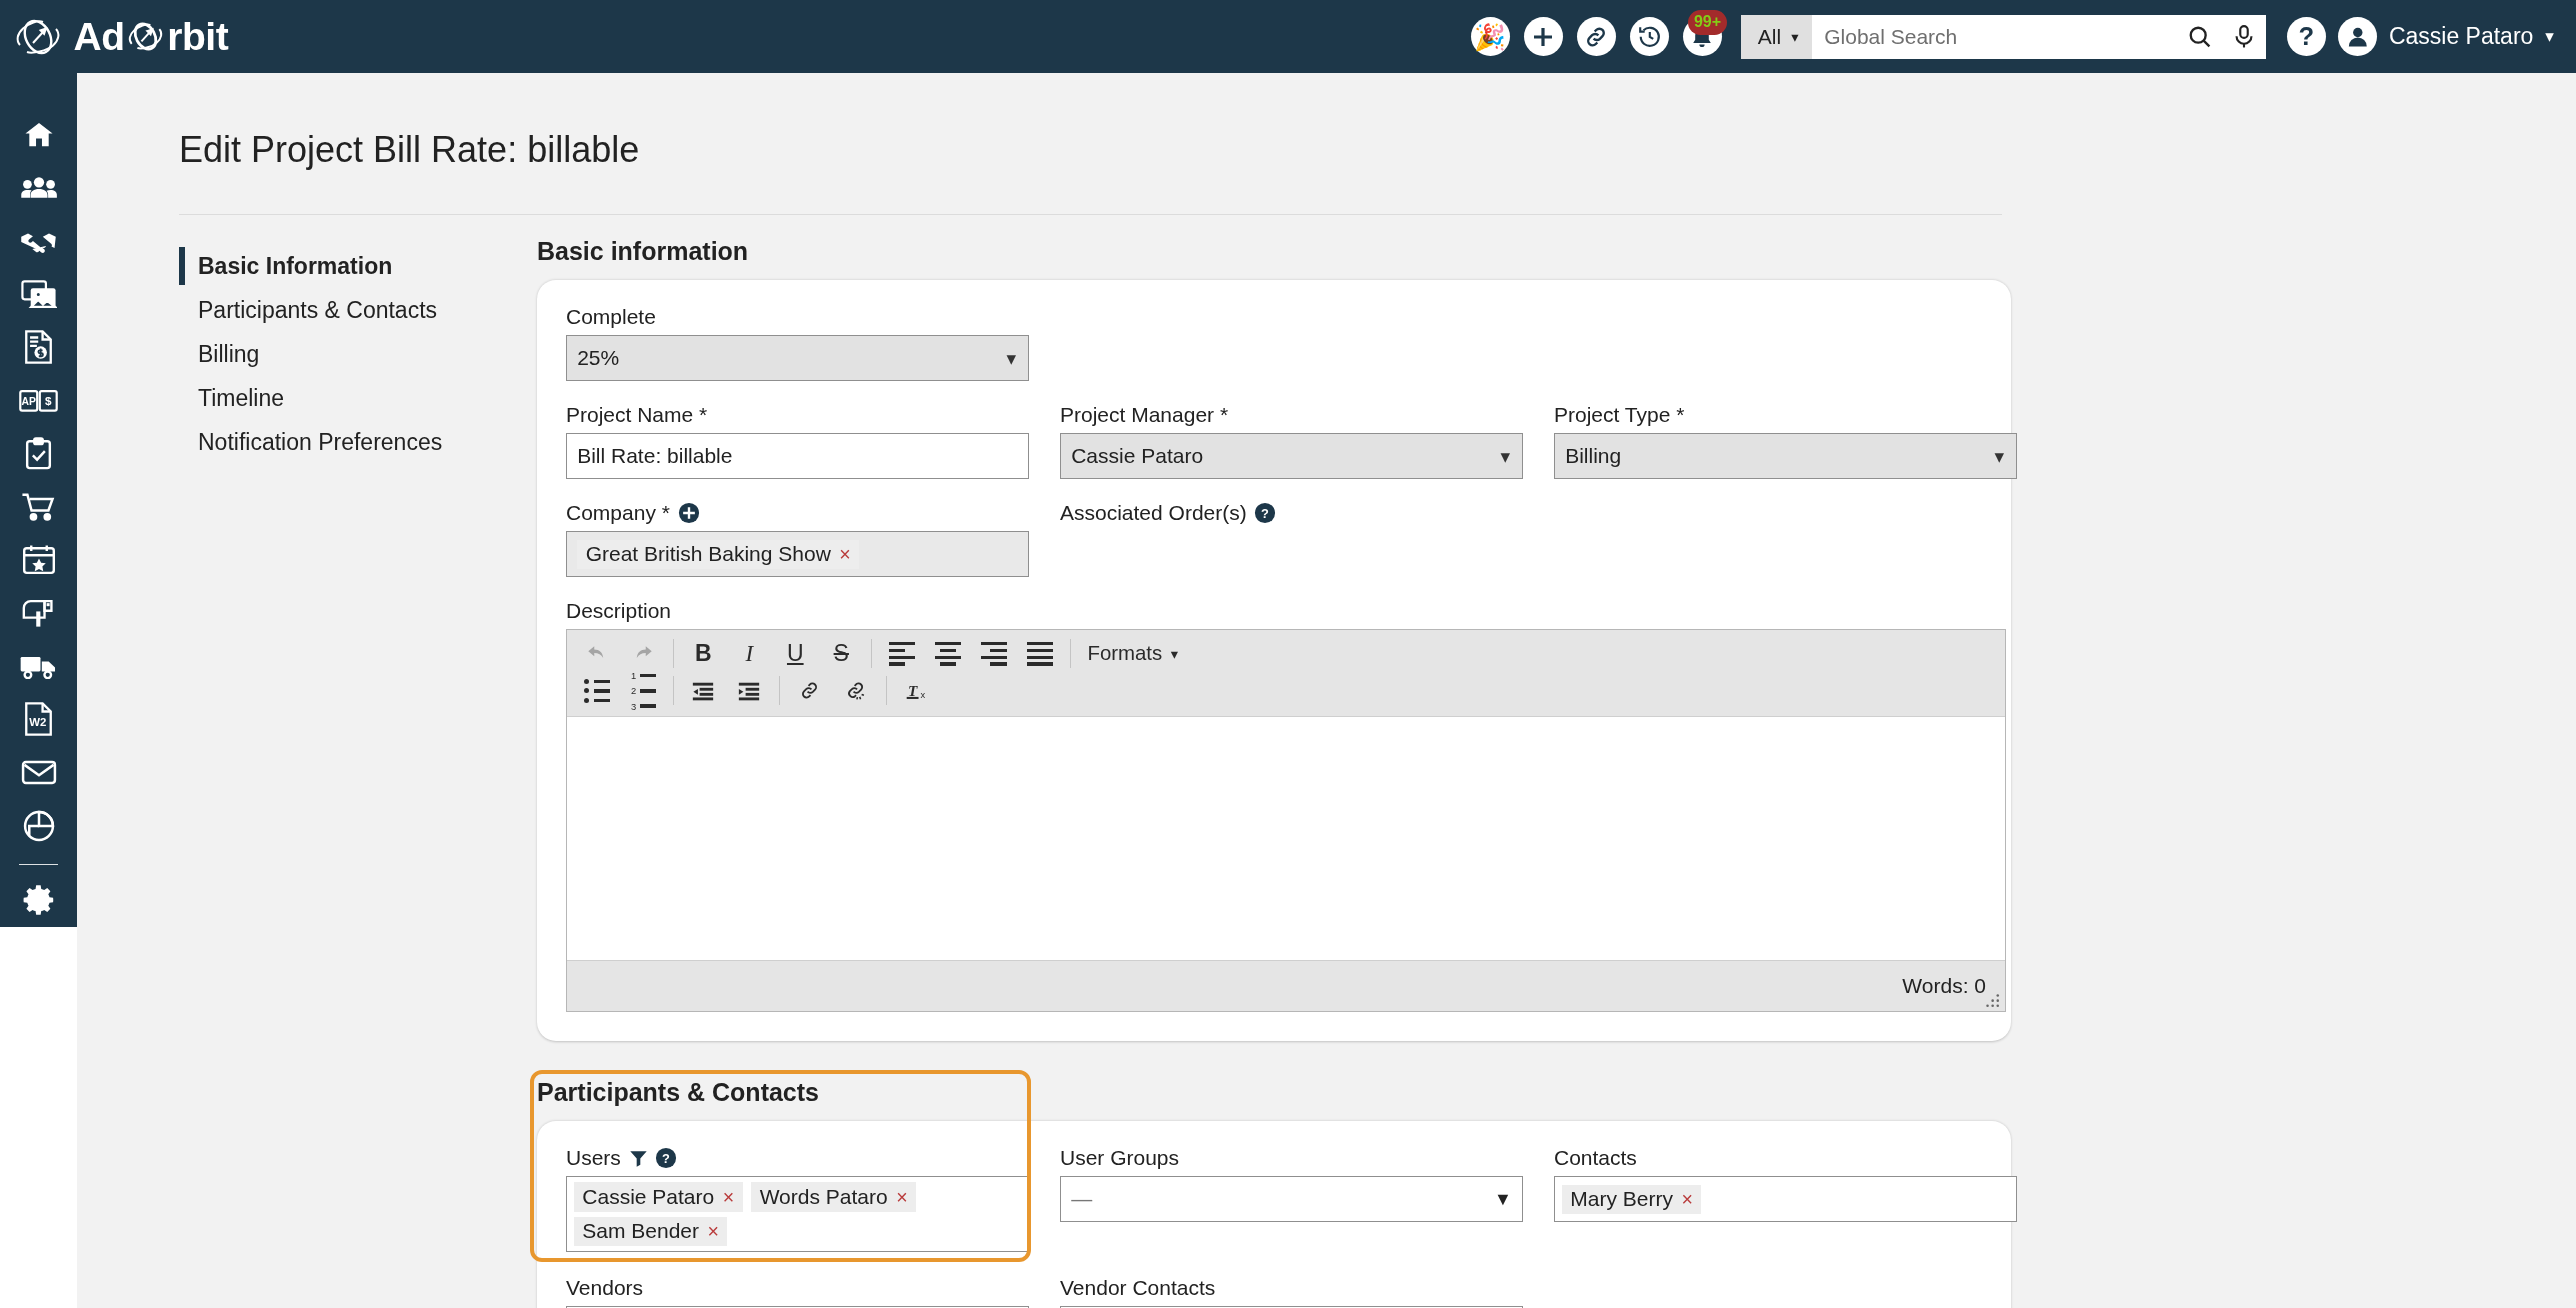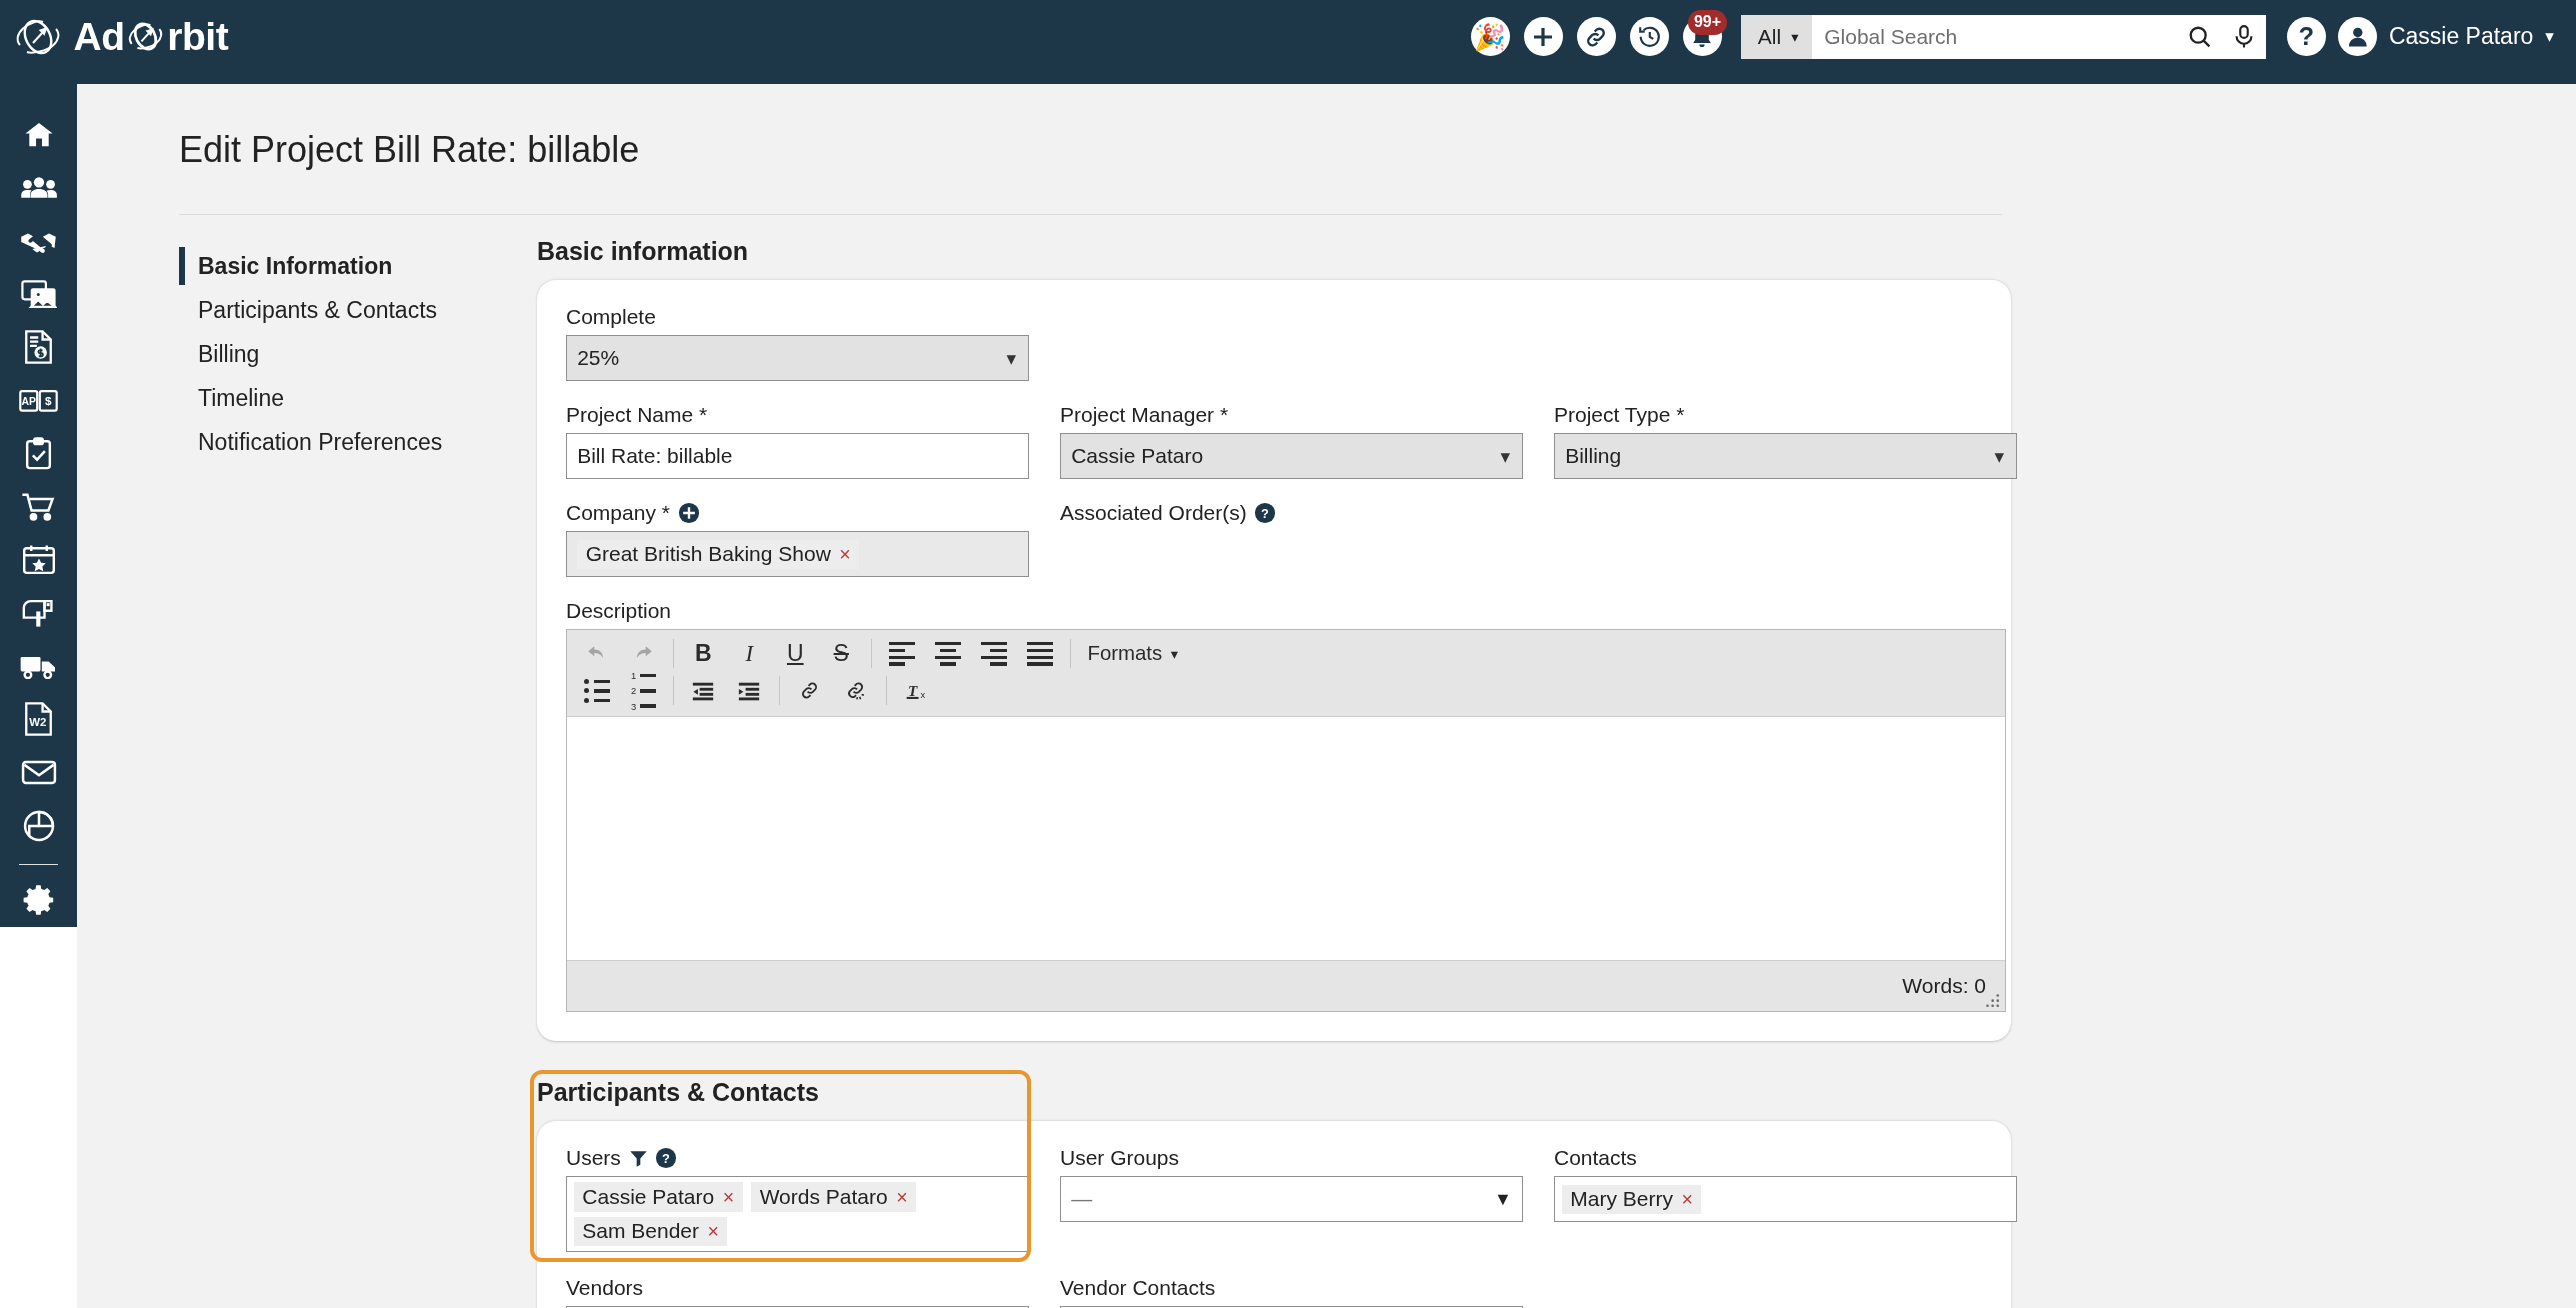--- a/index.html
+++ b/index.html
@@ -29,21 +29,21 @@
     color:#ffffff;
   }
   .rail-item svg { display:block; }
   .rail-sep {
     width:39px; height:0; border-top:1.7px solid #ffffff; opacity:.85;
     margin:12px 0 8.5px 0;
   }
 
   
   #topbar {
-    position:absolute; left:0; top:0; width:2576px; height:84px;
+    position:absolute; left:0; top:0; width:2576px; height:73px;
     background:#1d3749;
     display:flex; align-items:center;
     z-index:10;
   }
   #logo-block {
     position:absolute; left:0; top:0; height:73px; width:375px;
     display:flex; align-items:center; gap:12px; padding-left:13.6px;
   }
   #logo-mark { width:48px; height:48px; color:#fff; flex:0 0 auto; }
   #logo-text {
@@ -60,21 +60,21 @@
     width:53px; height:73px; display:flex; align-items:center; justify-content:center;
     color:#ffffff; position:relative;
   }
   .circ {
     width:39px; height:39px; border-radius:50%;
     background:#ffffff; color:#1d3749;
     display:flex; align-items:center; justify-content:center;
   }
   .badge {
     position:absolute; top:10.2px; right:1.7px;
-    background:#a32b2b; color:#ffffff; border-radius:19px;
+    background:#a32b2b; color:#84cc16; border-radius:19px;
     font-size:16px; font-weight:700; line-height:1;
     padding:4.3px 6px; min-width:36px; text-align:center;
   }
   #search-wrap {
     display:flex; align-items:center; height:44px; margin-left:12px; margin-right:13.6px;
     background:#ffffff;
   }
   #search-scope {
     height:44px; background:#e0e0e0; color:#222;
     display:flex; align-items:center; gap:10.2px;

